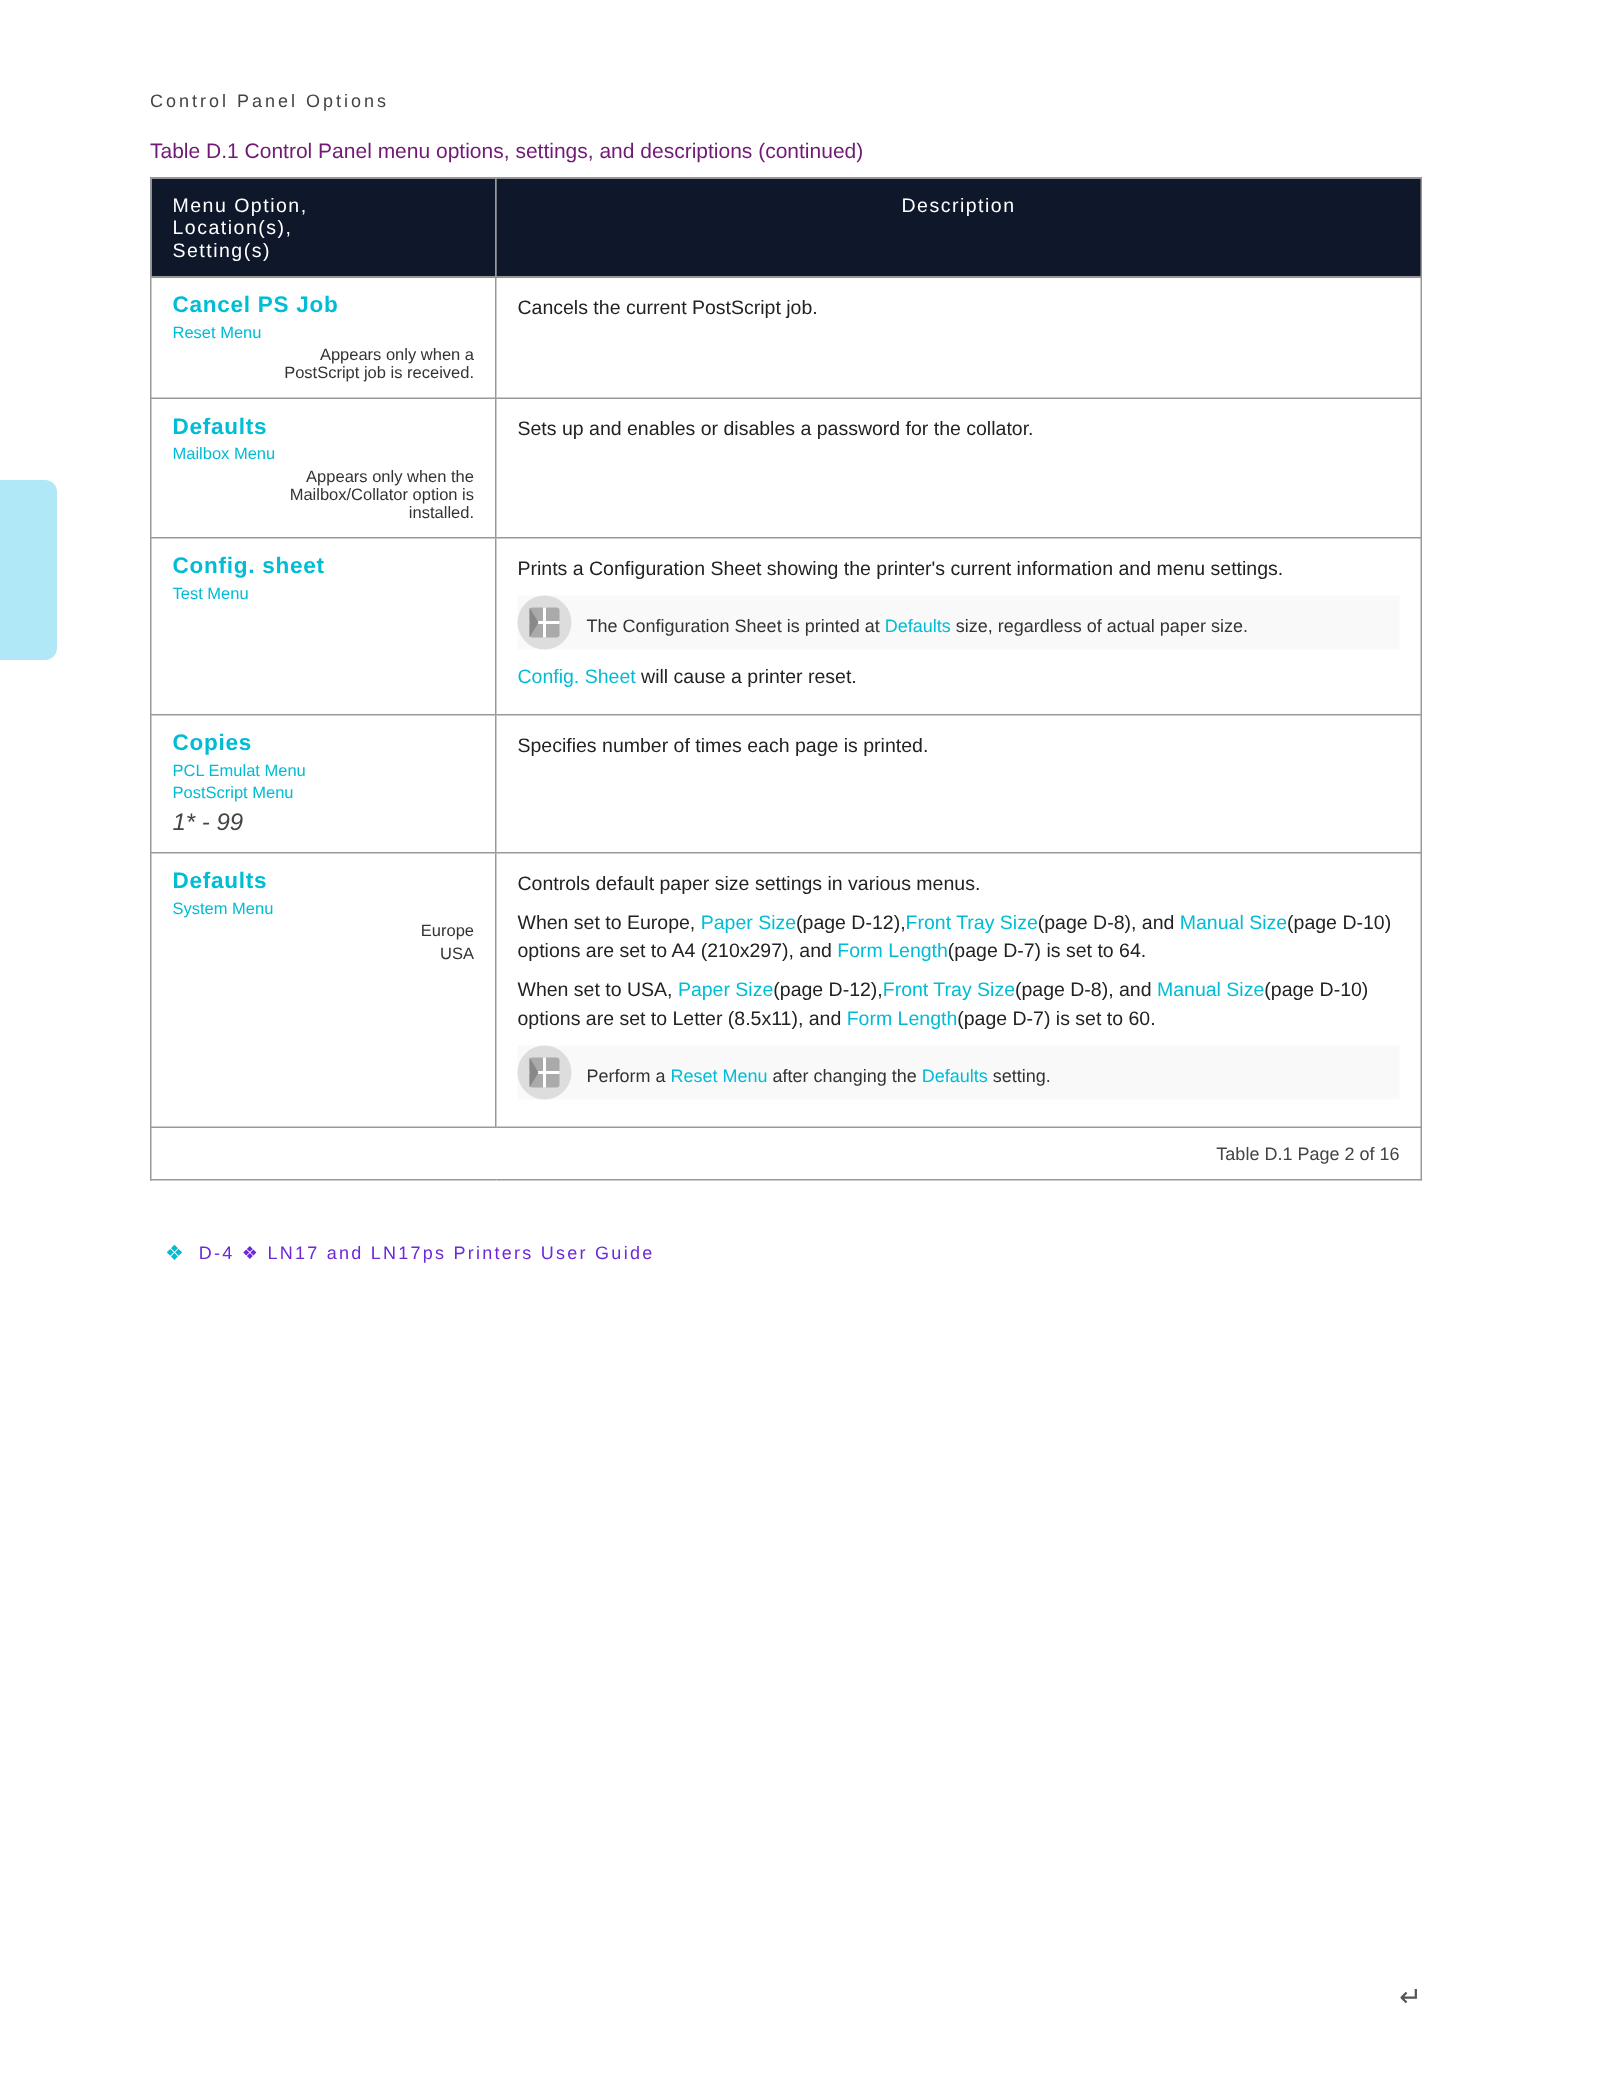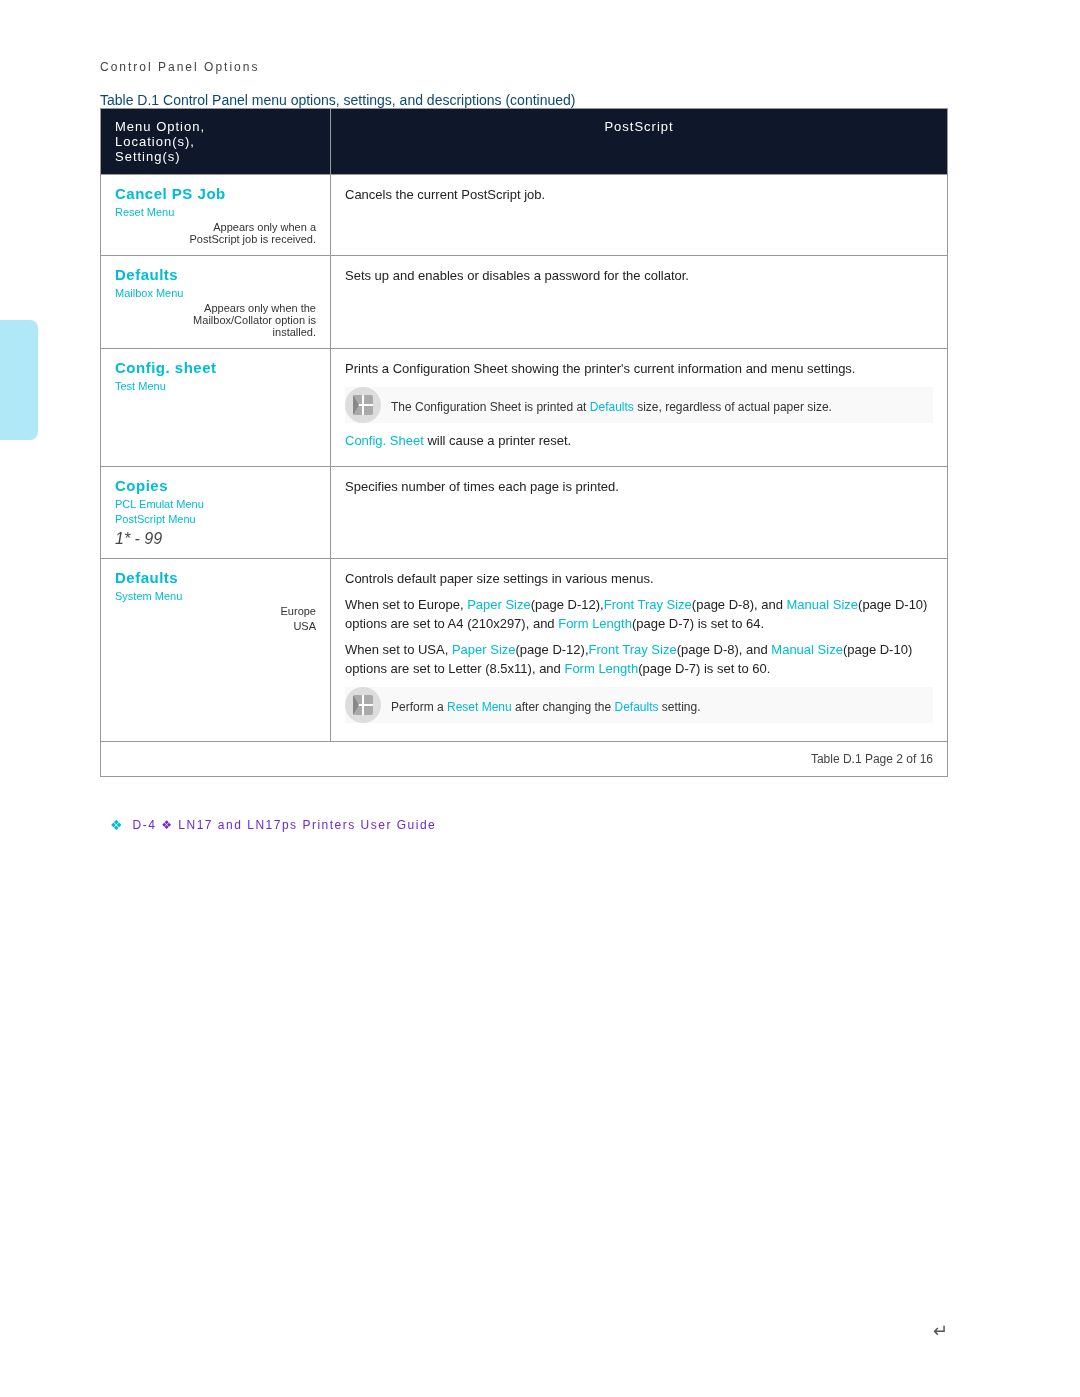--- a/index.html
+++ b/index.html
@@ -34,21 +34,22 @@
     .section-header {
       font-size: 12px;
       letter-spacing: 2px;
       color: #444;
       margin-bottom: 18px;
       text-align: left;
     }
 
     .table-title {
       font-size: 14px;
-      color: #0c4a6e;
+      color: #701a75;
+      margin-bottom: 10px;
       font-weight: normal;
     }
 
     table.main-table {
       width: 100%;
       border-collapse: collapse;
       border: 1.5px solid #999;
     }
 
     table.main-table th,
@@ -192,21 +193,21 @@
 
   <div class="table-title">Table D.1   Control Panel menu options, settings, and descriptions (continued)</div>
 
   <table class="main-table">
     <thead>
       <tr class="header-row">
         <th class="header-left">
           <span>Menu Option,<br>Location(s),<br>Setting(s)</span>
         </th>
         <th class="header-right">
-          <span>PostScript</span>
+          <span>Description</span>
         </th>
       </tr>
     </thead>
     <tbody>
 
       <tr>
         <td>
           <div class="menu-option-name">Cancel PS Job</div>
           <div class="menu-location cyan">Reset Menu</div>
           <div class="menu-note">Appears only when a<br>PostScript job is received.</div>

